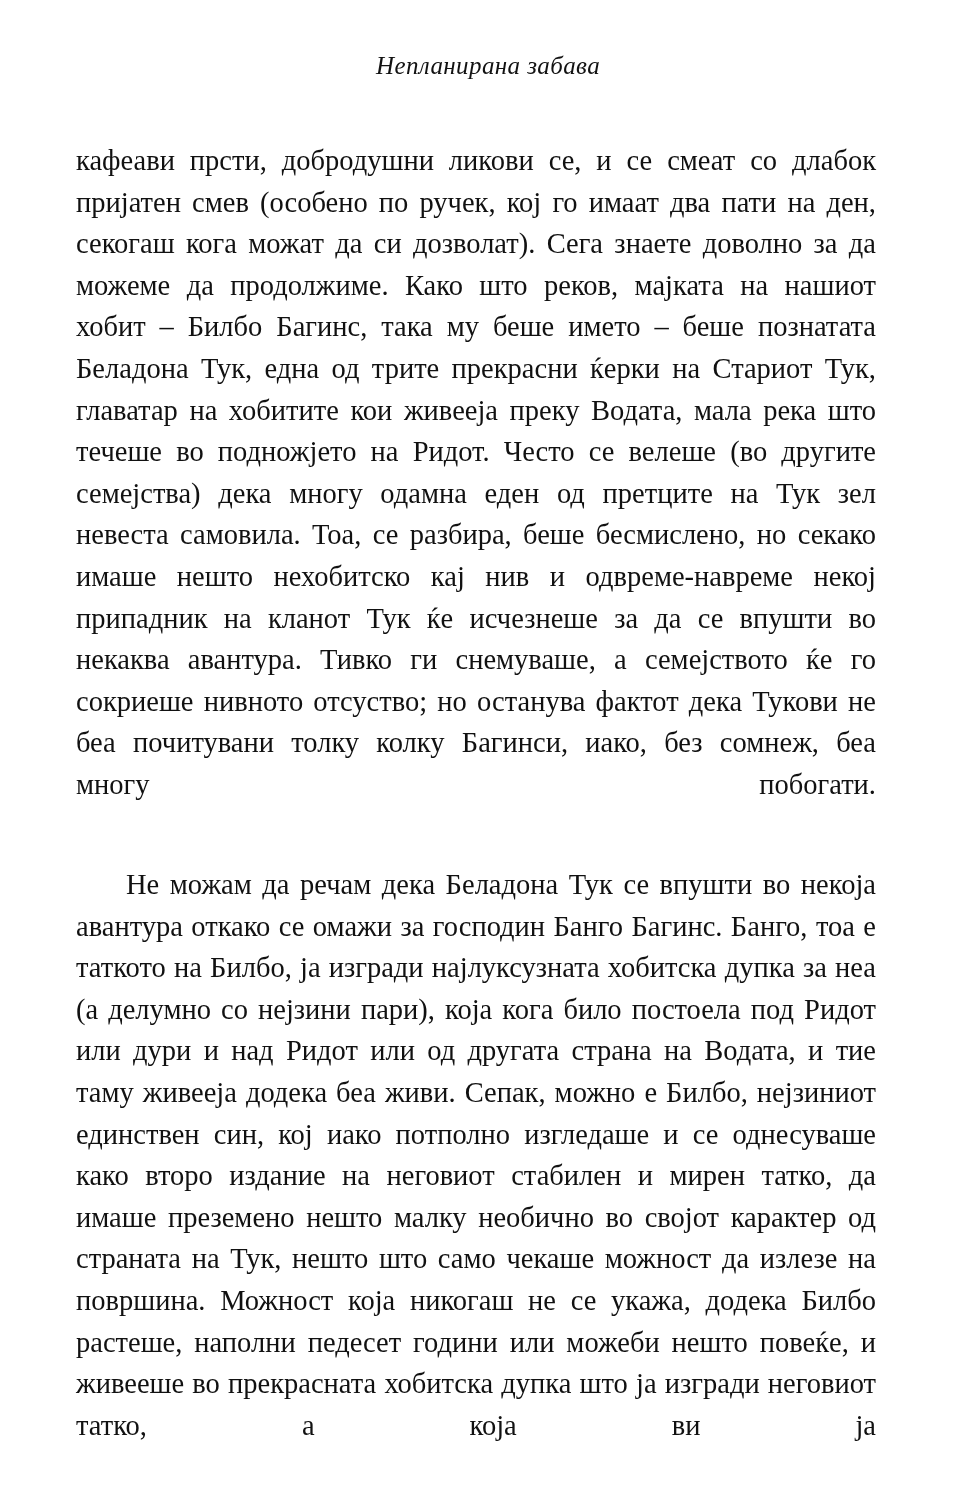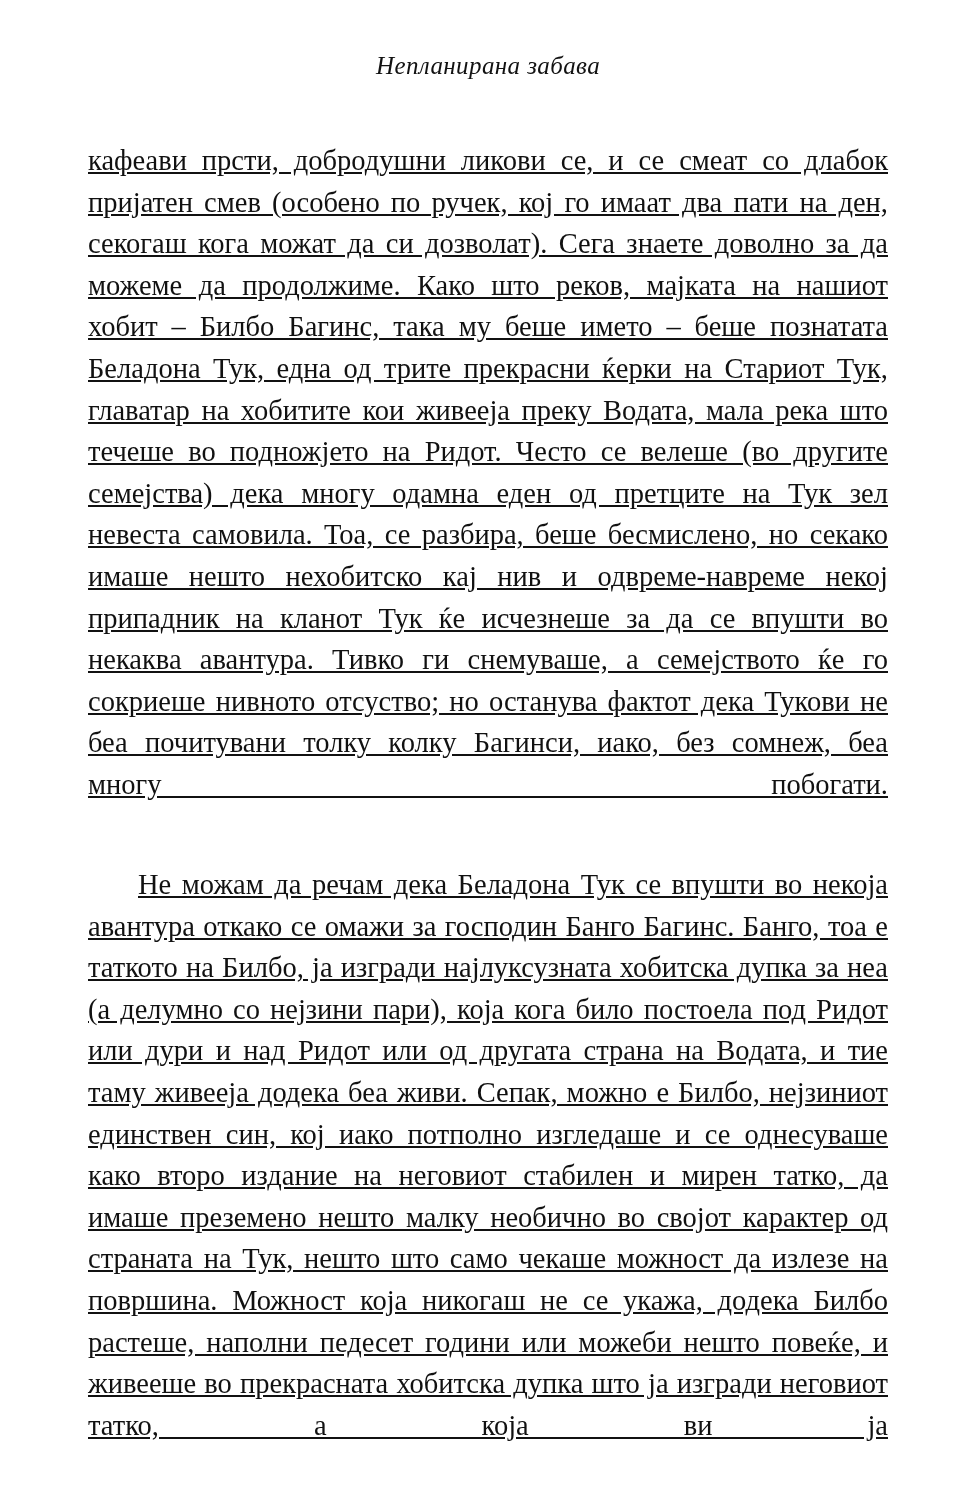--- a/index.html
+++ b/index.html
@@ -31,23 +31,22 @@
     font-size: 25px;
     letter-spacing: 0.4px;
     color: #121212;
     white-space: nowrap;
   }
 
   
   .textblock {
     position: absolute;
     top: 140px;
-    left: 88px;
+    left: 76px;
     width: 800px;
-    text-decoration: underline;
   }
 
   .para {
     margin: 0;
     font-size: 28.5px;
     line-height: 41.6px;
     text-align: justify;
     text-justify: inter-word;
     color: #111111;
     hyphens: manual;

